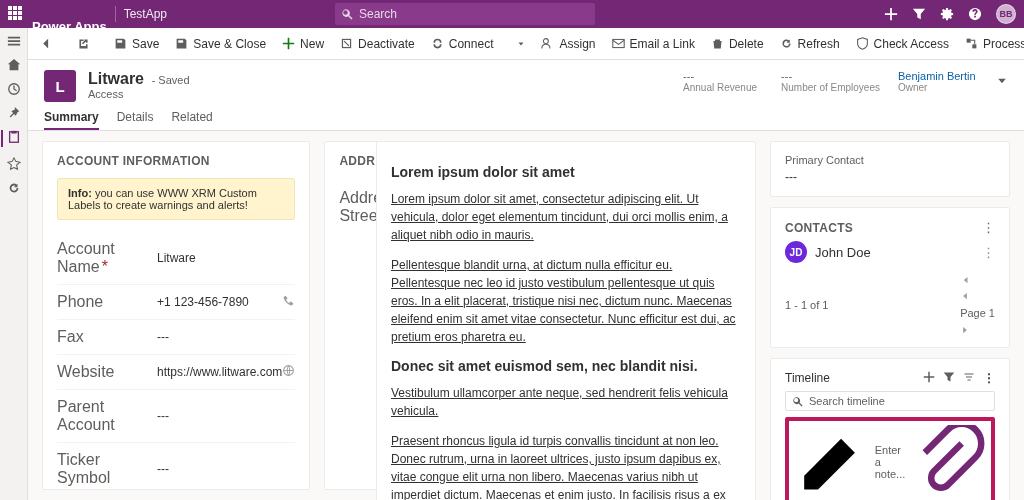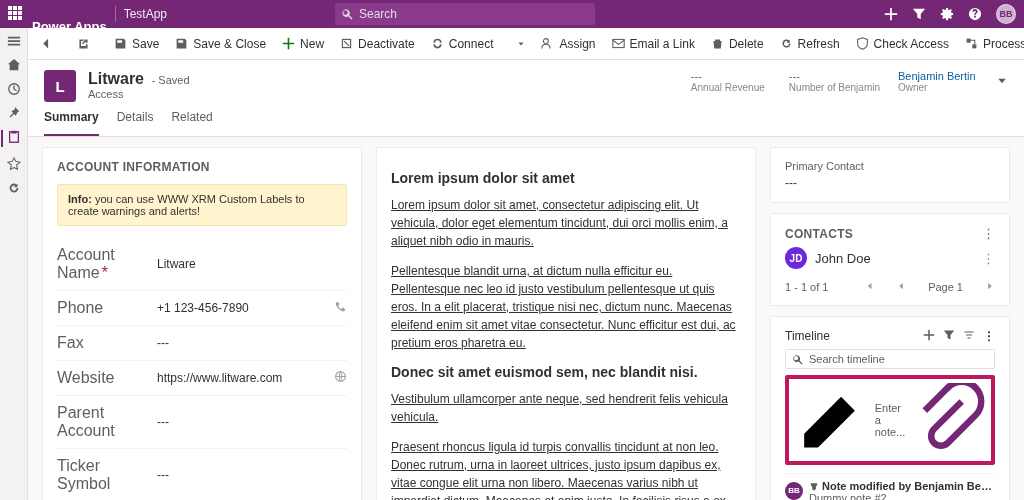--- a/index.html
+++ b/index.html
@@ -32,42 +32,42 @@
   .title-block .title { font-size: 16px; font-weight: 600; display: inline-block; }
   .title-block .saved { font-size: 11px; color: #605e5c; margin-left: 4px; }
   .title-block .subtitle { font-size: 11px; color: #605e5c; }
   .header-right { margin-left: auto; display: flex; gap: 18px; font-size: 11px; }
   .hr-field { min-width: 80px; }
   .hr-field .val { color: #605e5c; }
   .hr-field .label { color: #8a8886; font-size: 10px; }
   .hr-field.owner .val { color: #0b61a4; }
   .hr-chev { align-self: center; }
   .tabs { display: flex; gap: 18px; padding: 8px 16px 0 16px; border-bottom: 1px solid #e1dfdd; font-size: 12px; }
-  .tab { padding-bottom: 10px; cursor: pointer; color: #605e5c; }
+  .tab { padding-bottom: 4px; cursor: pointer; color: #605e5c; }
   .tab.active { color: #323130; font-weight: 600; border-bottom: 2px solid #742774; }
   .content { flex: 1; display: flex; gap: 14px; padding: 10px 14px; overflow: auto; background: #faf9f8; }
-  .col-left { width: 320px; display: flex; flex-direction: column; gap: 14px; }
+  .col-left { width: 320px; display: flex; flex-direction: row; gap: 14px; }
   .col-mid { flex: 1; }
   .col-right { width: 240px; display: flex; flex-direction: column; gap: 10px; }
   .card { background: #fff; border: 1px solid #edebe9; border-radius: 2px; padding: 12px 14px; }
   .section-title { font-size: 12px; letter-spacing: 0.3px; color: #605e5c; font-weight: 600; margin-bottom: 10px; text-transform: uppercase; }
   .infobox { background: #fff4ce; border: 1px solid #f0e6b2; padding: 8px 10px; font-size: 11px; color: #323130; border-radius: 2px; margin-bottom: 12px; }
   .infobox b { font-weight: 600; }
   .field-row { display: flex; align-items: center; border-bottom: 1px solid #f3f2f1; padding: 8px 0; font-size: 12px; }
   .field-row:last-child { border-bottom: none; }
   .field-label { width: 100px; color: #605e5c; font-size: 16px; }
   .field-req { color: #a4262c; margin-left: 2px; }
   .field-value { flex: 1; color: #323130; }
   .field-icon svg { width: 13px; height: 13px; fill: #a19f9d; }
   .rich h2 { font-size: 14px; font-weight: 700; margin: 10px 0; color: #323130; }
   .rich p { font-size: 12px; color: #323130; margin-bottom: 12px; line-height: 1.5; text-decoration: underline; }
   .contact-row { display: flex; align-items: center; gap: 8px; padding: 6px 0; }
   .contact-avatar { width: 22px; height: 22px; border-radius: 50%; background: #6d28d9; color: #fff; font-size: 10px; font-weight: 600; display: flex; align-items: center; justify-content: center; }
   .subgrid-footer { display: flex; align-items: center; justify-content: space-between; font-size: 11px; color: #605e5c; padding-top: 6px; }
-  .pager { display: flex; align-items: flex-start; gap: 22px; }
+  .pager { display: flex; align-items: flex-start; gap: 6px; flex-direction: column; }
   .pager svg { width: 10px; height: 10px; fill: #a19f9d; }
   .timeline-header { display: flex; align-items: center; font-size: 12px; color: #323130; margin-bottom: 6px; }
   .timeline-header .icons { margin-left: auto; display: flex; gap: 8px; }
   .timeline-header svg { width: 12px; height: 12px; fill: #605e5c; }
   .tl-search { display: flex; align-items: center; border: 1px solid #e1dfdd; border-radius: 2px; padding: 3px 6px; gap: 6px; font-size: 11px; color: #605e5c; margin-bottom: 6px; }
   .tl-search svg { width: 11px; height: 11px; fill: #605e5c; }
   .tl-note-input { display: flex; align-items: center; border: 4px solid #be185d; border-radius: 2px; padding: 4px 6px; gap: 6px; font-size: 11px; color: #605e5c; margin-bottom: 8px; }
   .tl-note-input .clip { margin-left: auto; }
   .tl-item { display: flex; gap: 6px; padding: 6px 0; border-top: 1px solid #f3f2f1; }
   .tl-avatar { width: 18px; height: 18px; border-radius: 50%; background: #742774; color: #fff; font-size: 8px; font-weight: 600; display: flex; align-items: center; justify-content: center; flex-shrink: 0; margin-top: 2px;}
@@ -249,21 +249,21 @@
         </div>
         <div class="subtitle">Access</div>
       </div>
       <div class="header-right">
         <div class="hr-field">
           <div class="val">---</div>
           <div class="label">Annual Revenue</div>
         </div>
         <div class="hr-field">
           <div class="val">---</div>
-          <div class="label">Number of Benjamin</div>
+          <div class="label">Number of Employees</div>
         </div>
         <div class="hr-field owner">
           <div class="val">Benjamin Bertin</div>
           <div class="label">Owner</div>
         </div>
         <div class="hr-chev"><svg width="12" height="12" viewBox="0 0 16 16">
               <path d="M3 5l5 6 5-6z" fill="#605e5c"></path>
             </svg></div>
       </div>
     </div>

